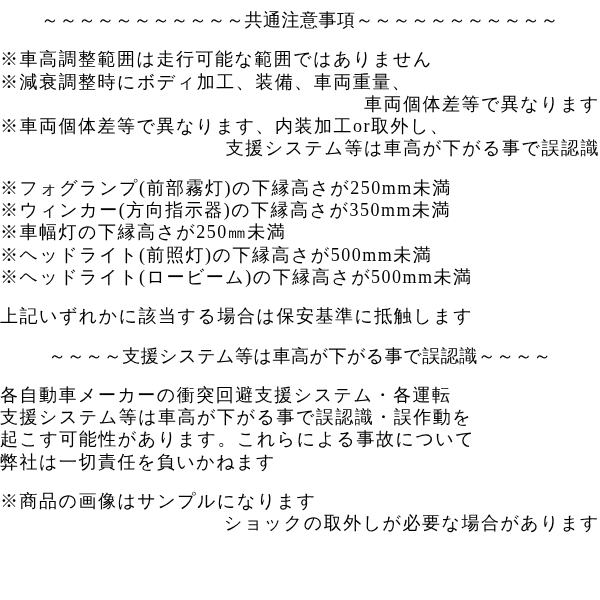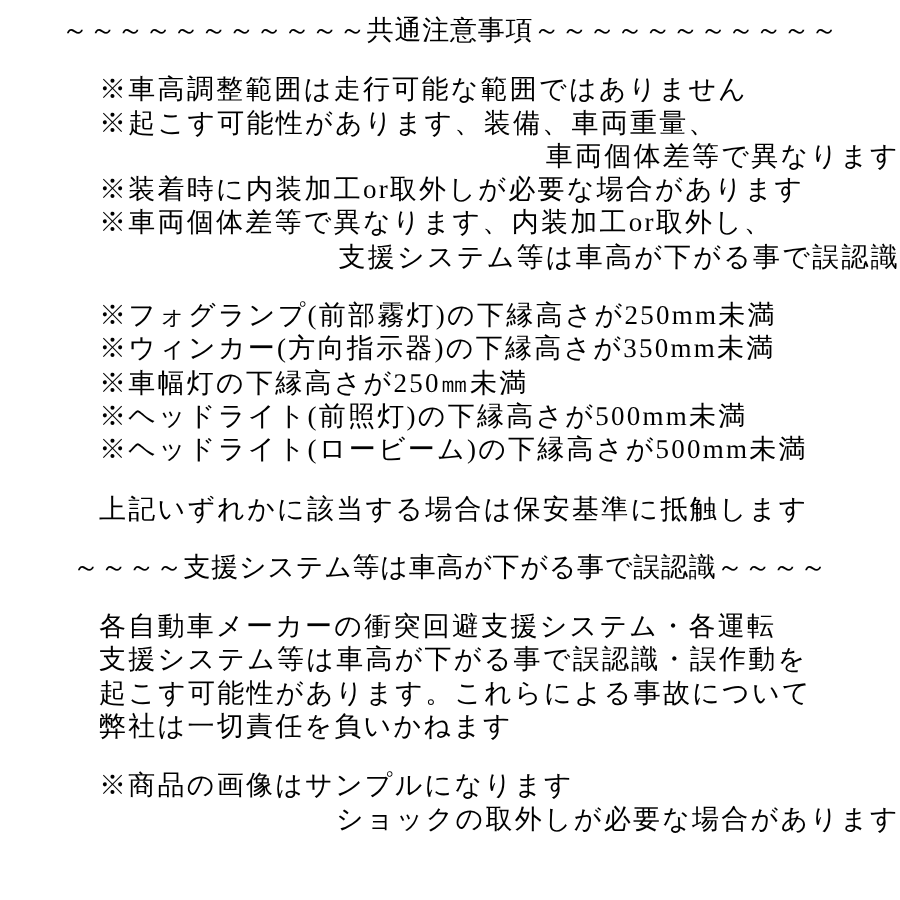--- a/index.html
+++ b/index.html
@@ -29,40 +29,37 @@
   .heading {
     text-align: center;
     letter-spacing: 0.5px;
     margin-top: 17px;
   }
   .heading.first {
     margin-top: 0;
   }
   .block {
     margin-top: 17px;
-    padding-left: 49px;
-    margin-left: 17px;
   }
   .indent {
     padding-left: 19px;
     text-align: right;
   }
 </style>
 </head>
 <body>
 
 <div class="page">
 
   <div class="line heading first">～～～～～～～～～～～共通注意事項～～～～～～～～～～～</div>
 
   <div class="block">
     <div class="line">※車高調整範囲は走行可能な範囲ではありません</div>
-    <div class="line">※起こす可能性があります、装備、車両重量、</div>
+    <div class="line">※減衰調整時にボディ加工、装備、車両重量、</div>
     <div class="line indent">車両個体差等で異なります</div>
-    <div class="line">※装着時に内装加工or取外しが必要な場合があります</div>
     <div class="line">※車両個体差等で異なります、内装加工or取外し、</div>
     <div class="line indent">支援システム等は車高が下がる事で誤認識</div>
   </div>
 
 
   <div class="block">
     <div class="line">※フォグランプ(前部霧灯)の下縁高さが250mm未満</div>
     <div class="line">※ウィンカー(方向指示器)の下縁高さが350mm未満</div>
     <div class="line">※車幅灯の下縁高さが250㎜未満</div>
     <div class="line">※ヘッドライト(前照灯)の下縁高さが500mm未満</div>

